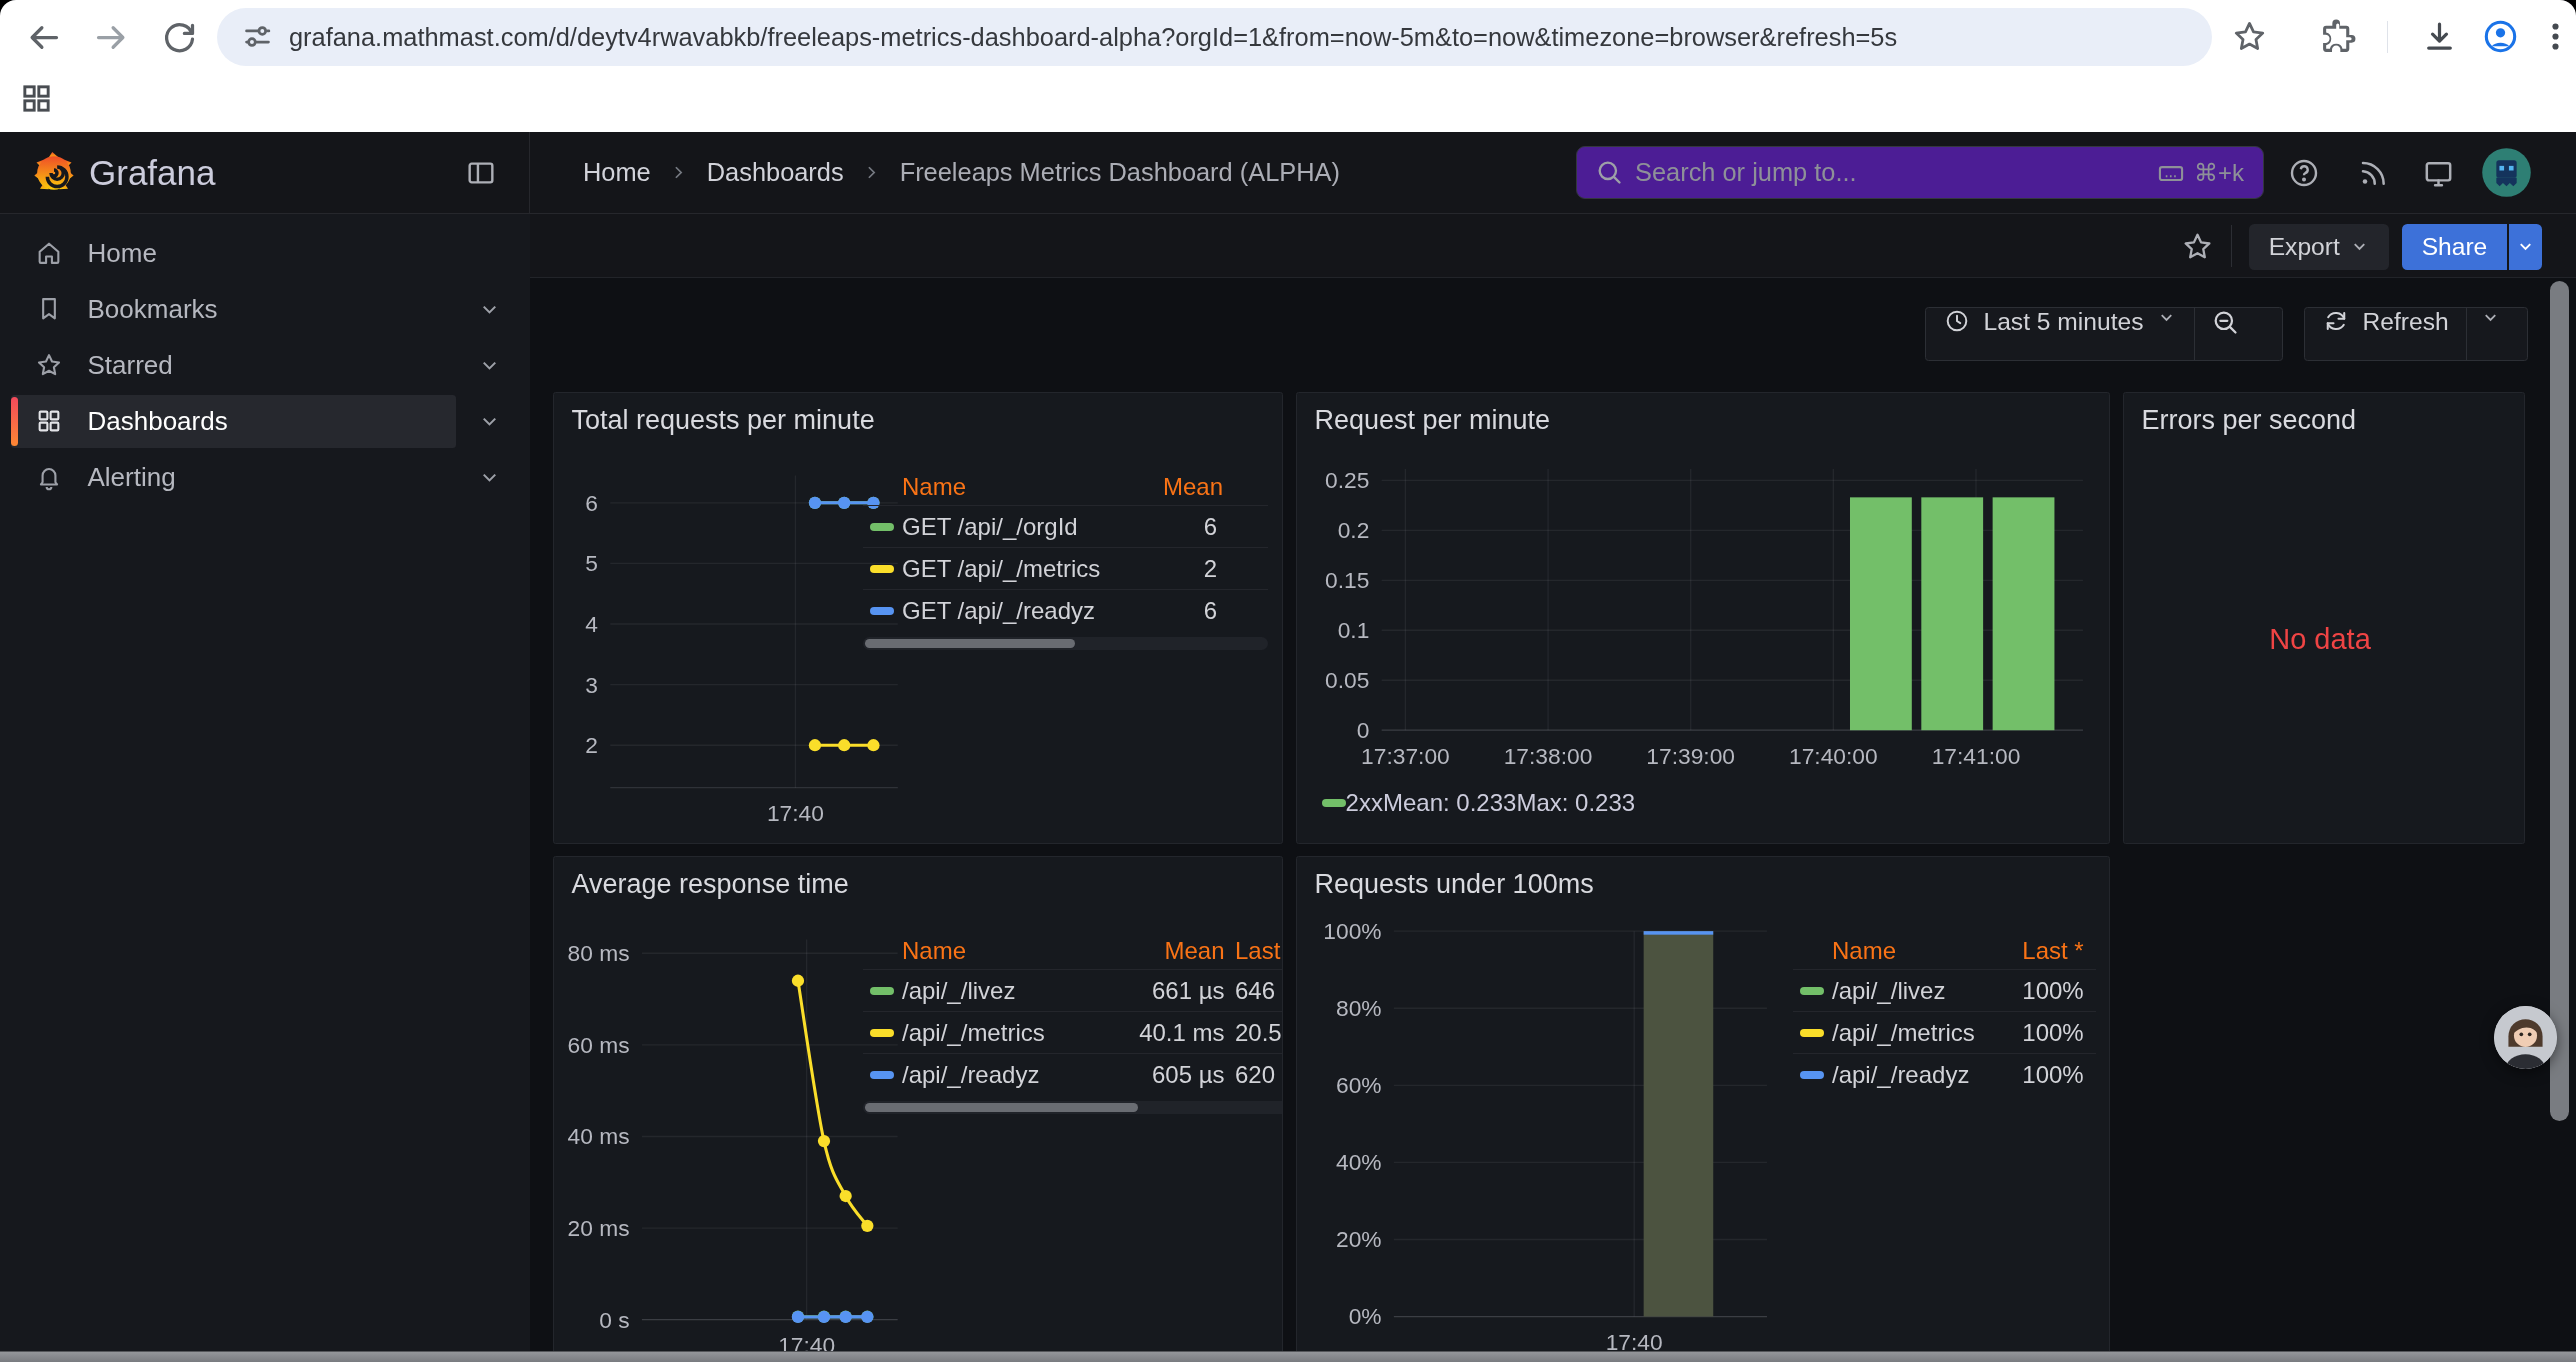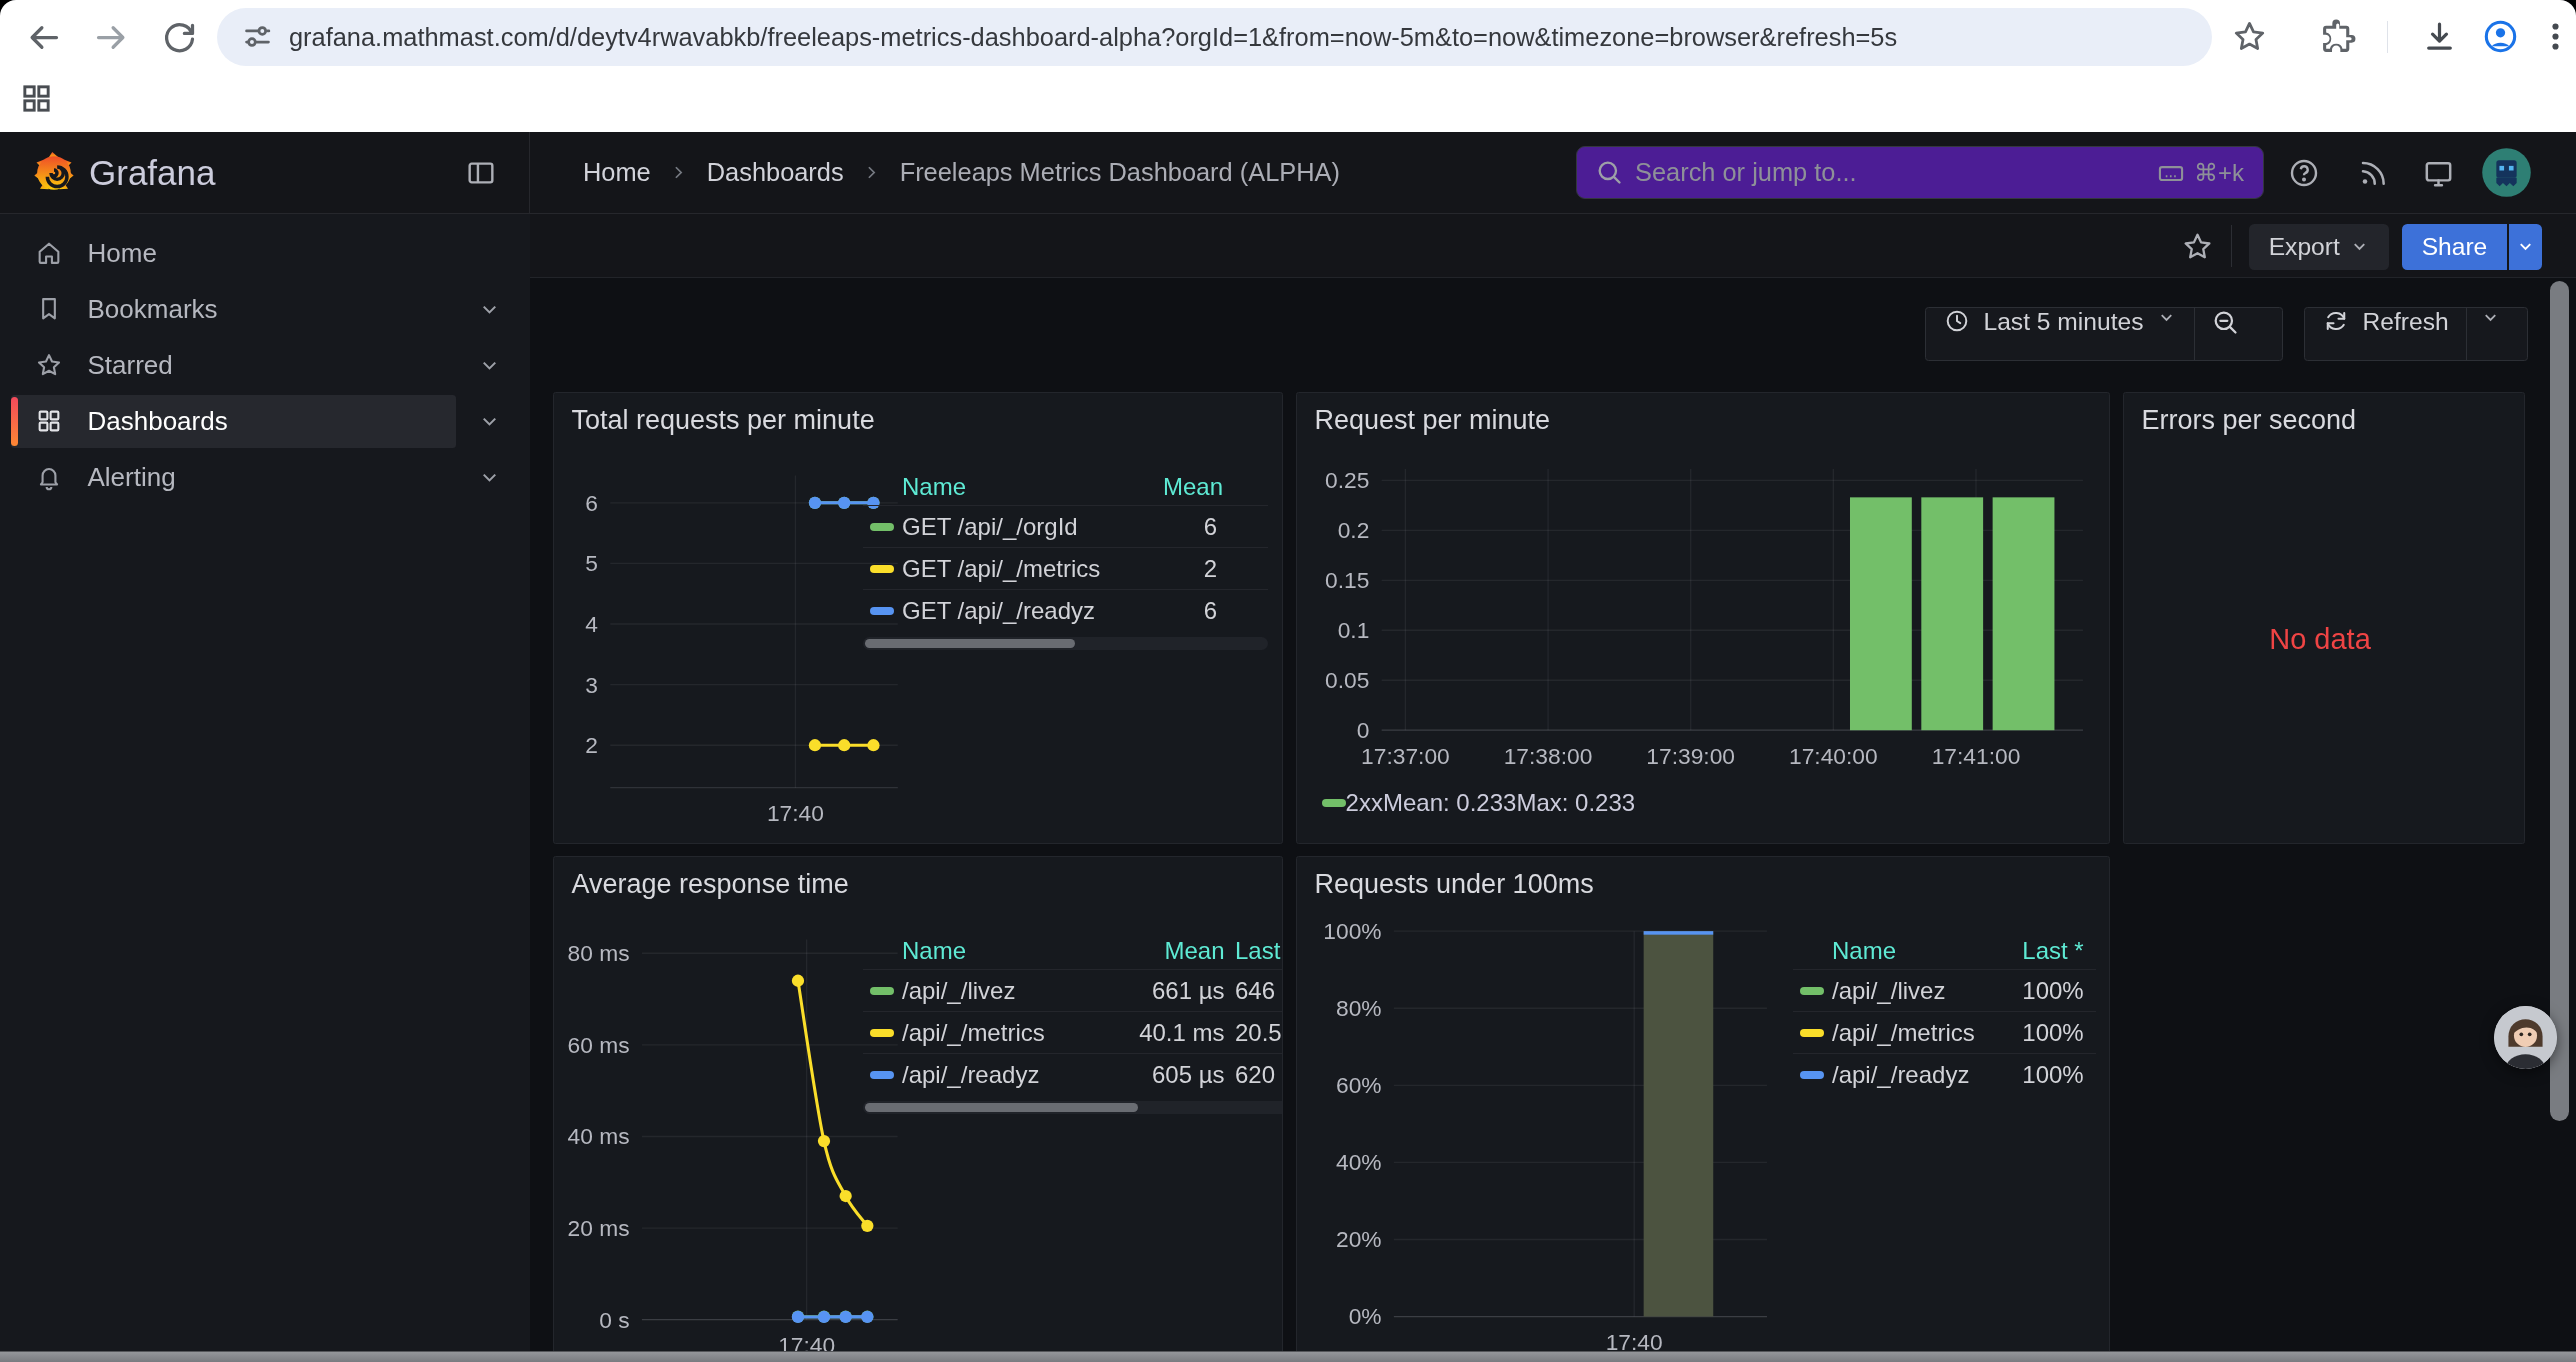--- a/index.html
+++ b/index.html
@@ -46,21 +46,21 @@
   .sitem.active .sic{color:#e3e4e8;}
   .schev{position:absolute;left:467px;top:16.7px;width:23px;height:23px;color:#9da0a8;}
 
   
   .panel{position:absolute;background:#16191e;border:0.9px solid #23262c;border-radius:2.6px;overflow:hidden;box-sizing:border-box;}
   .ptitle{position:absolute;left:17.5px;top:12.3px;font-size:27px;font-weight:500;color:#d9dadf;}
   .chart-svg{position:absolute;}
   .tick{font-size:26px;fill:#b6b8c0;}
   .legend{position:absolute;}
   .lg-row{display:grid;height:41px;align-items:center;border-top:0.9px solid #24262c;font-size:24px;color:#d2d3d8;}
-  .lg-head{border-top:none;color:#5eead4;font-weight:500;height:37px;}
+  .lg-head{border-top:none;color:#f97316;font-weight:500;height:37px;}
   .lg-dash{width:24px;height:8px;border-radius:4.4px;justify-self:start;margin-left:7px;}
   .a-r{text-align:right;} .a-l{text-align:left;}
   .lg-name{white-space:nowrap;overflow:hidden;}
   .lg-sb{height:13px;background:#202329;border-radius:7px;margin-top:6.1px;position:relative;}
   .lg-sb-thumb{position:absolute;left:1.8px;top:1.8px;bottom:1.8px;background:#696c72;border-radius:6.1px;}
   .p2legend{position:absolute;left:24.6px;top:396px;display:flex;align-items:center;font-size:24px;color:#ccccdc;}
   .nodata{position:absolute;left:0;right:8px;top:230px;text-align:center;font-size:29px;color:#ef4444;}
 
   .vscroll{position:absolute;left:2550px;top:149px;width:19px;height:840px;border-radius:9.6px;background:#797c81;}
   .bottom-edge{position:absolute;left:0;top:1351px;width:100%;height:11.4px;background:linear-gradient(180deg,#94969a,#76787d);border-top:0.9px solid #55575b;}

